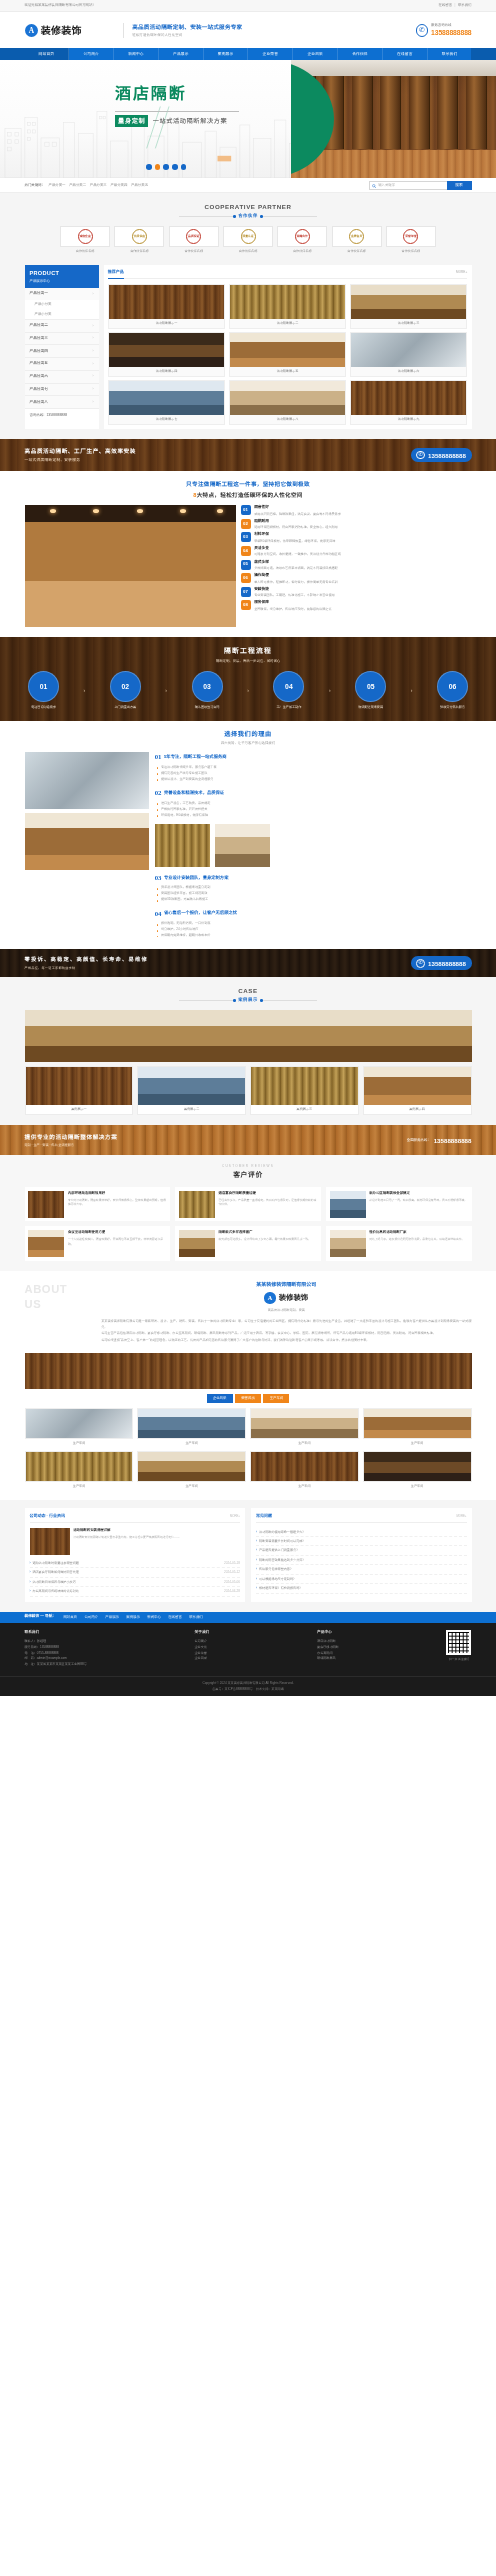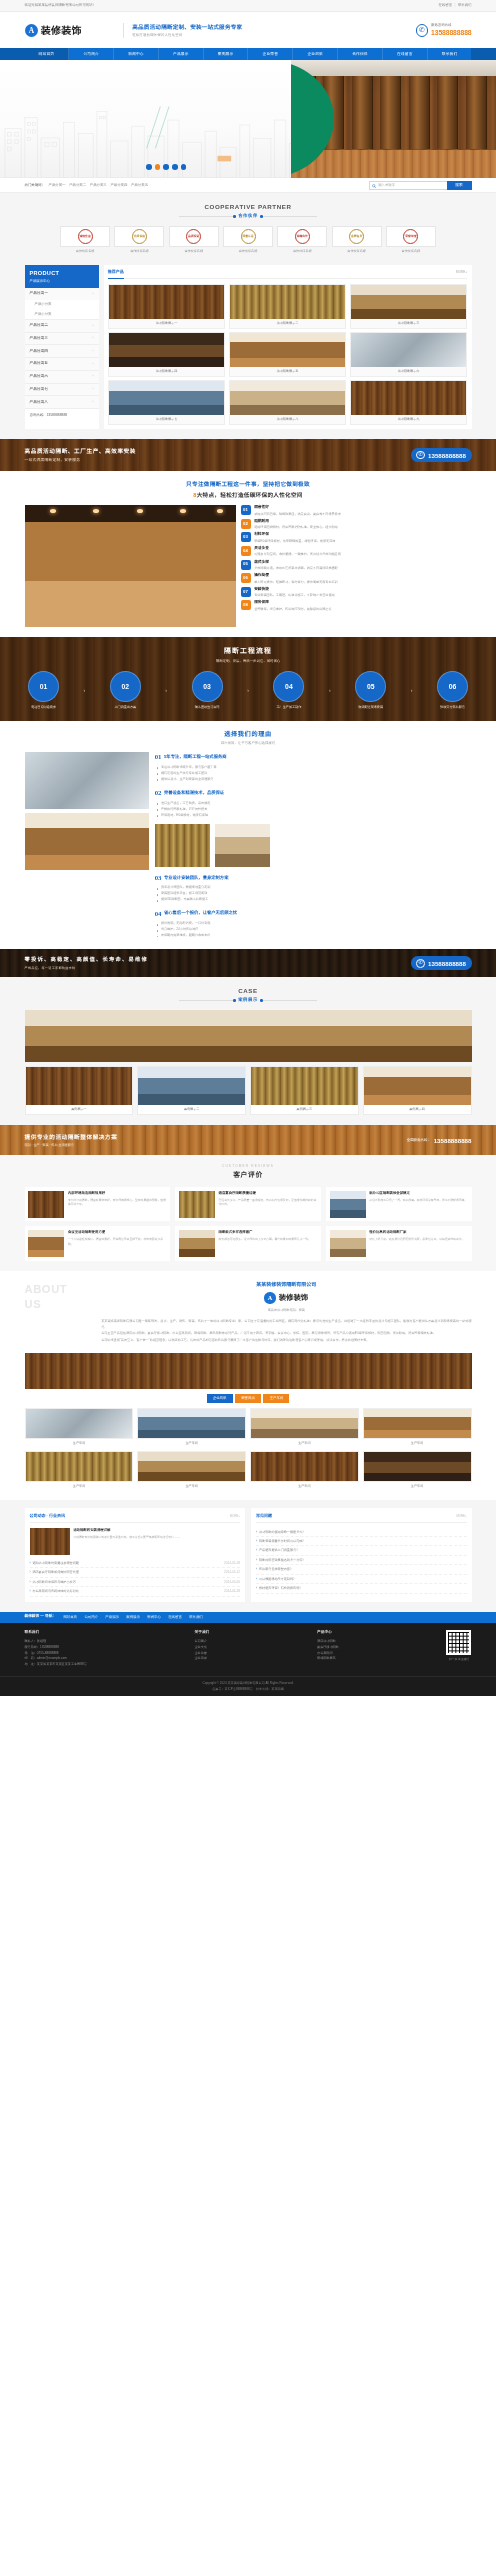--- a/index.html
+++ b/index.html
@@ -488,20 +488,28 @@
       <div class="panel" style="left:89px"></div>
       <div class="panel" style="left:118px"></div>
       <div class="panel" style="left:146px"></div>
       <div class="panel" style="left:175px"></div>
       <div class="floor"></div>
     </div>
     <div class="curve2"></div>
     <div class="curve"></div>
   </div>
 
+  <div class="banner-txt">
+    <div class="banner-title">酒店隔断</div>
+    <div class="banner-rule"></div>
+    <div class="banner-sub-row">
+      <span class="banner-badge">量身定制</span>
+      <span class="banner-sub">一站式活动隔断解决方案</span>
+    </div>
+  </div>
   <div class="banner-dots" id="banner-dots">
       <i class=""></i>
       <i class="on"></i>
       <i class=""></i>
       <i class=""></i>
       <i class=""></i>
     </div>
 </div>
 
 <div class="searchbar">

